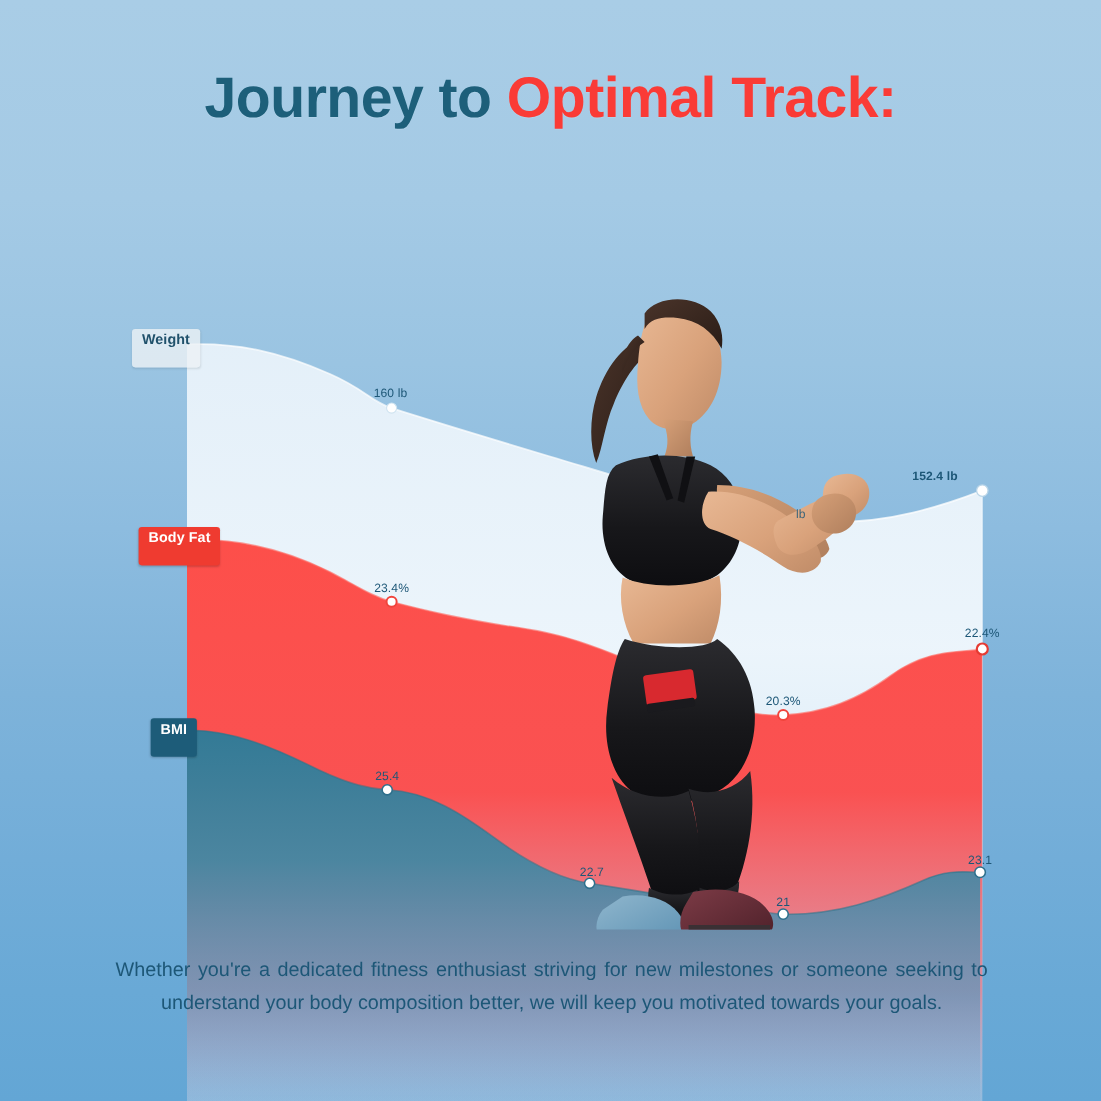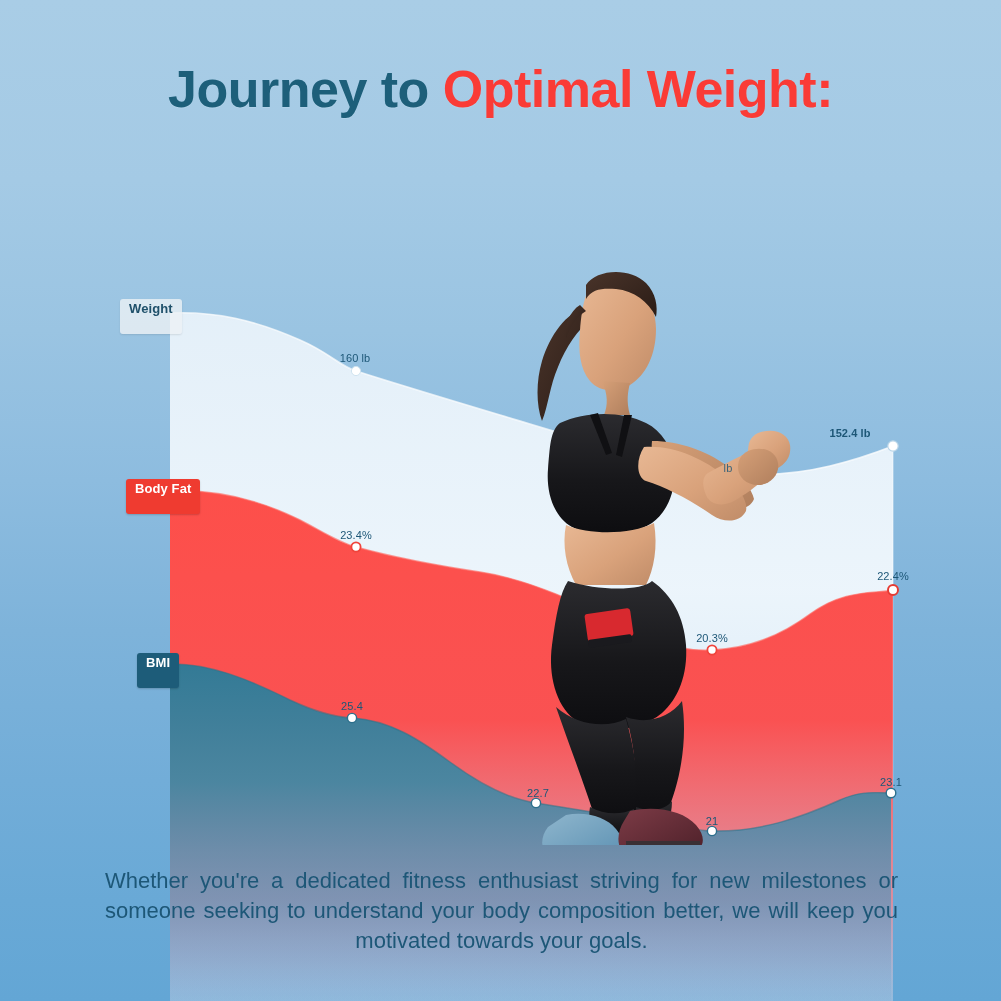--- a/index.html
+++ b/index.html
@@ -61,21 +61,21 @@
   }
   
   .pt-label{
     position:absolute;font-size:11px;color:#1d5777;white-space:nowrap;
     transform:translateX(-50%);letter-spacing:0.1px;
   }
   .pt-label.hidden-behind{opacity:0.85;}
   
   .body-copy{
     position:absolute;left:105px;top:866px;width:793px;
-    font-size:22px;line-height:30px;color:#1d5777;
+    font-size:18px;line-height:30px;color:#1d5777;
     text-align:center;text-align-last:center;
   }
   .body-copy p{margin:0;text-align:justify;text-align-last:center;}
 </style>
 </head>
 <body>
 
 <div id="stage">
 
   <svg class="layer" viewBox="0 0 1001 1001" preserveAspectRatio="none">
@@ -319,21 +319,21 @@
   <div class="pt-label" style="left:712px;top:632px;">20.3%</div>
   <div class="pt-label" style="left:893px;top:570px;">22.4%</div>
 
   <div class="pt-label" style="left:352px;top:700px;">25.4</div>
   <div class="pt-label" style="left:538px;top:787px;">22.7</div>
   <div class="pt-label" style="left:712px;top:815px;">21</div>
   <div class="pt-label" style="left:891px;top:776px;">23.1</div>
 
   <div class="head-wrap">
     <h1 class="title">
-      <span class="title-line"><span>Journey to </span><span class="accent">Optimal Weight:</span></span>
+      <span class="title-line"><span>Journey to </span><span class="accent">Optimal Track:</span></span>
     </h1>
   </div>
 
   <div class="body-copy">
     <p>Whether you're a dedicated fitness enthusiast striving for new milestones or someone seeking to understand your body composition better, we will keep you motivated towards your goals.</p>
   </div>
 
 </div>
 
 </body></html>

